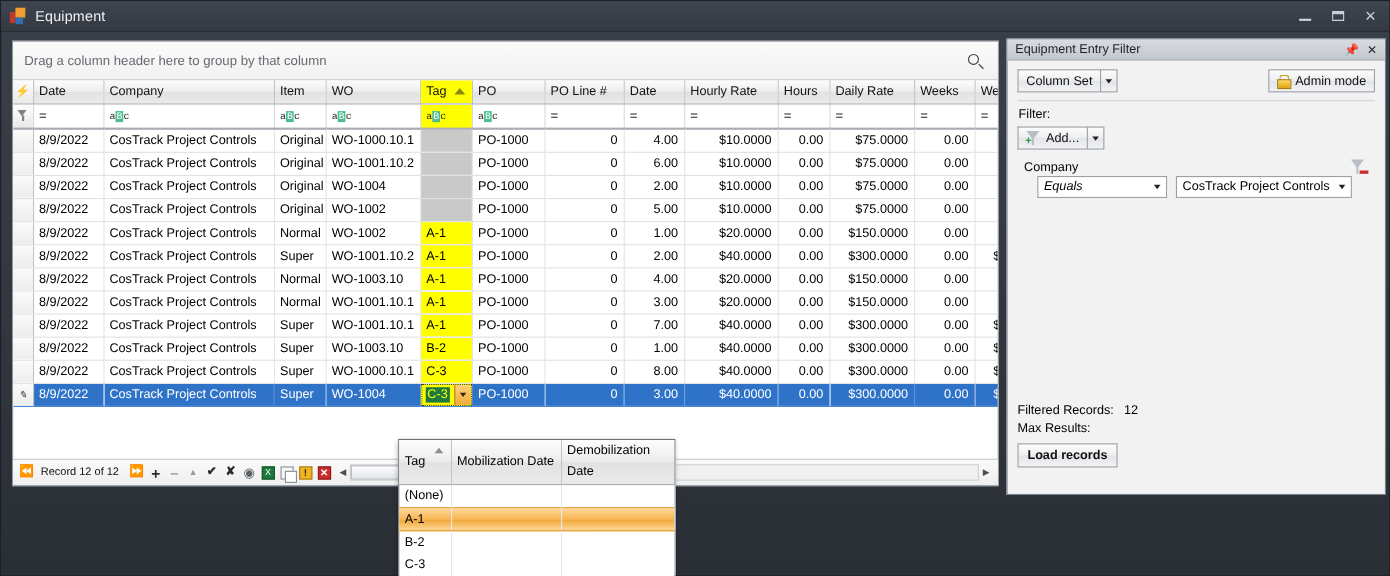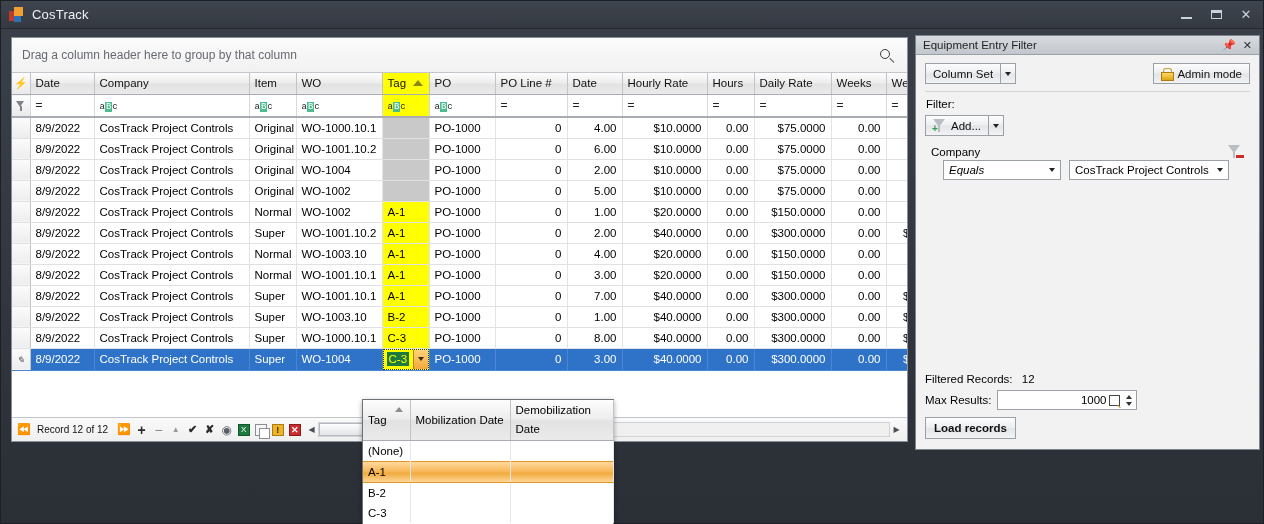--- a/index.html
+++ b/index.html
@@ -245,21 +245,21 @@
   .combo {
     height:20px; background:#fff; border:1px solid #9ba0a6;
     display:flex; align-items:center; padding:0 0 0 5px; font-size:11.5px;
   }
   .combo .txt { flex:1 1 auto; overflow:hidden; white-space:nowrap; }
   .combo .arw { width:16px; display:flex; align-items:center; justify-content:center; flex:0 0 auto; }
   .caret { width:0;height:0;border-left:3.5px solid transparent;border-right:3.5px solid transparent;border-top:4px solid #222; }
   #combo-op { width:118px;font-style:italic; }
   #combo-val { width:160px; }
 
-  #fp-bottom { position:absolute; left:9px; right:9px; bottom:10px; }
+  #fp-bottom { position:absolute; left:9px; right:9px; bottom:24px; }
   #rec-count { font-size:11.5px; margin-bottom:5px; }
   #rec-count b { font-weight:normal; margin-left:6px; }
   #max-row { display:flex; align-items:center; gap:6px; margin-bottom:7px; }
   #max-input {
     width:140px; height:20px; background:#fff; border:1px solid #9ba0a6;
     display:flex; align-items:center; justify-content:flex-end; padding-right:2px; font-size:11.5px; gap:3px;
   }
   .mini-mag { width:11px;height:11px;border:1.3px solid #444;position:relative;background:#fff; }
   .mini-mag:after{content:'';position:absolute;right:-2px;bottom:-2px;width:4px;height:0;border-top:1.4px solid #c08a1a;transform:rotate(45deg);}
   .spin { width:11px; display:flex; flex-direction:column; align-items:center; justify-content:center; gap:3px; }
@@ -272,21 +272,21 @@
 <body>
 
 <div id="app-window">
 
   <div id="titlebar">
     <span id="app-icon">
       <i class="ic-r"></i>
         <i class="ic-y"></i>
         <i class="ic-b"></i>
     </span>
-    <span id="win-title">CosTrack</span>
+    <span id="win-title">Equipment</span>
     <span id="win-btns">
       <span class="win-btn">
           <span class="glyph-min"></span>
         </span>
       <span class="win-btn">
           <span class="glyph-max"></span>
         </span>
       <span class="win-btn">✕</span>
     </span>
   </div>
@@ -720,28 +720,20 @@
           </span>
         </div>
 
         <div id="fp-bottom">
           <div id="rec-count">
             <span>Filtered Records:</span>
             <b>12</b>
           </div>
           <div id="max-row">
             <span>Max Results:</span>
-            <span id="max-input">
-              <span>1000</span>
-              <span class="mini-mag"></span>
-              <span class="spin">
-                  <i class="up"></i>
-                  <i class="dn"></i>
-                </span>
-            </span>
           </div>
           <span class="btn" id="load-btn">Load records</span>
         </div>
 
       </div>
     </div>
 
   </div>
 </div>
 

